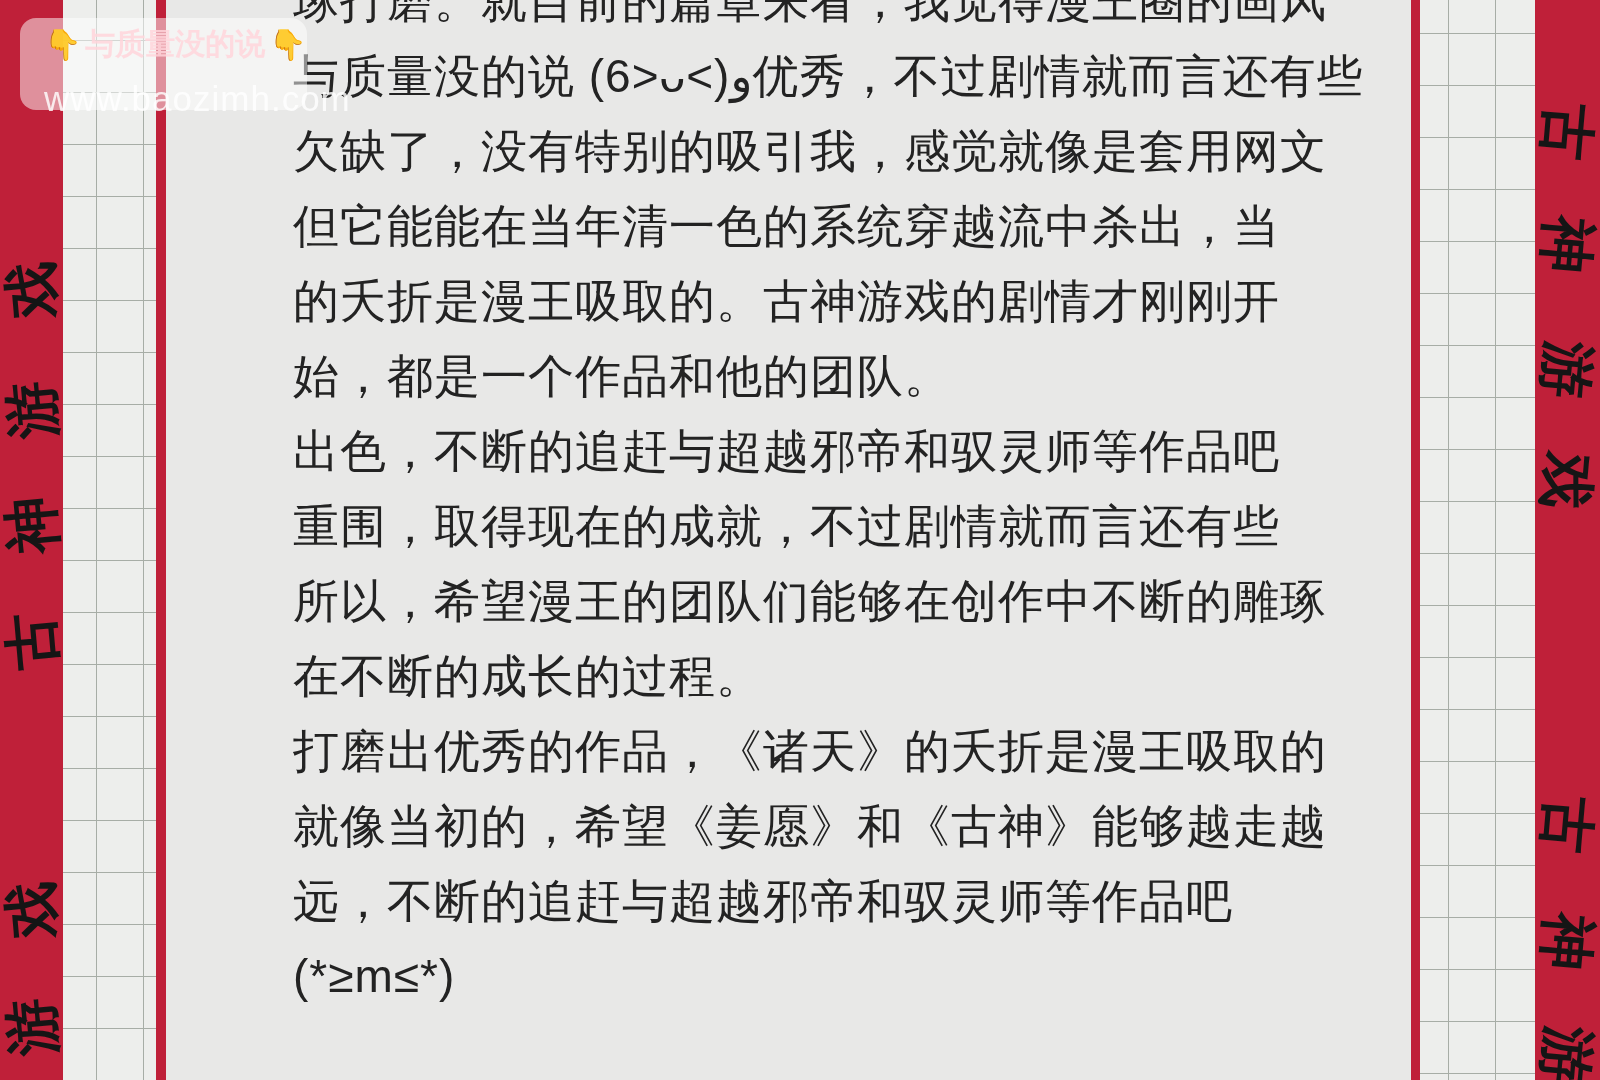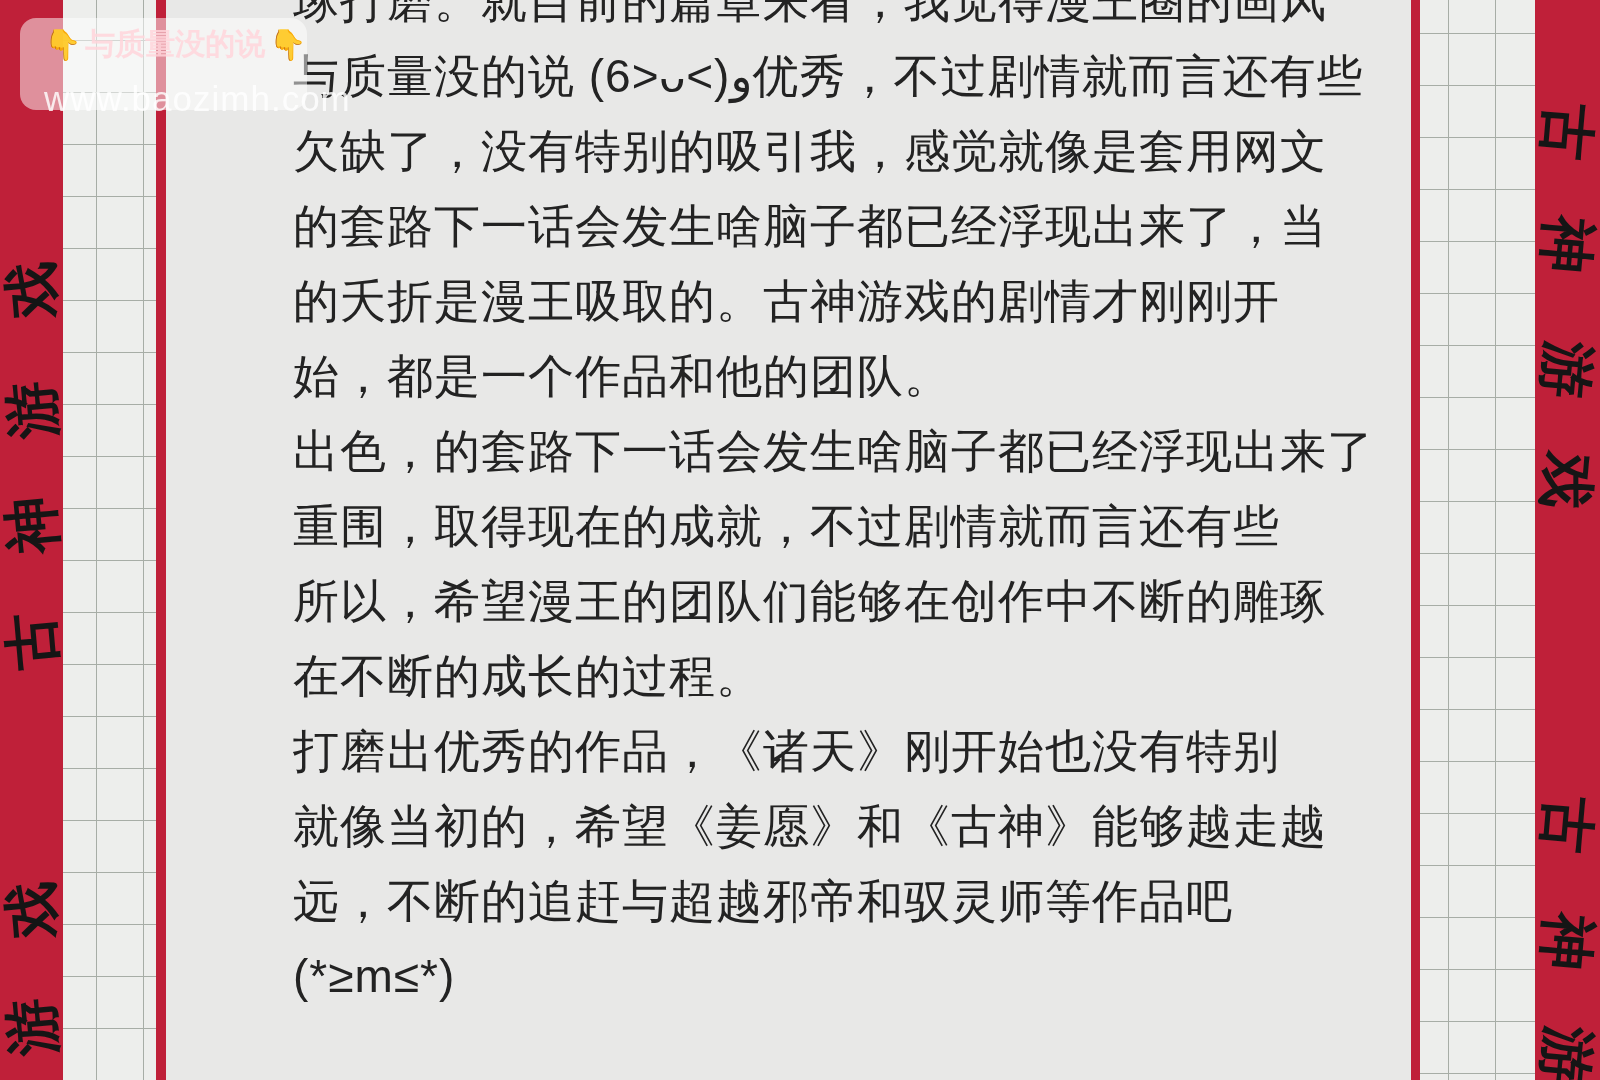--- a/index.html
+++ b/index.html
@@ -135,28 +135,28 @@
   <div class="spine-char on-right" style="top:340px">游</div>
   <div class="spine-char on-right" style="top:451px">戏</div>
   <div class="spine-char on-right" style="top:795px">古</div>
   <div class="spine-char on-right" style="top:912px">神</div>
   <div class="spine-char on-right" style="top:1025px">游</div>
 
   <div class="review">
     <div class="line">琢打磨。就目前的篇章来看，我觉得漫王圈的画风</div>
     <div class="line">与质量没的说 (6˃ᴗ˂)و优秀，不过剧情就而言还有些</div>
     <div class="line">欠缺了，没有特别的吸引我，感觉就像是套用网文</div>
-    <div class="line">的套路下一话会发生啥脑子都已经浮现出来了，当</div>
+    <div class="line">但它能能在当年清一色的系统穿越流中杀出，当</div>
     <div class="line">的夭折是漫王吸取的。古神游戏的剧情才刚刚开</div>
     <div class="line">始，都是一个作品和他的团队。</div>
-    <div class="line">出色，的套路下一话会发生啥脑子都已经浮现出来了</div>
+    <div class="line">出色，不断的追赶与超越邪帝和驭灵师等作品吧</div>
     <div class="line">重围，取得现在的成就，不过剧情就而言还有些</div>
     <div class="line">所以，希望漫王的团队们能够在创作中不断的雕琢</div>
     <div class="line">在不断的成长的过程。</div>
-    <div class="line">打磨出优秀的作品，《诸天》刚开始也没有特别</div>
+    <div class="line">打磨出优秀的作品，《诸天》的夭折是漫王吸取的</div>
     <div class="line">就像当初的，希望《姜愿》和《古神》能够越走越</div>
     <div class="line">远，不断的追赶与超越邪帝和驭灵师等作品吧</div>
     <div class="line">(*≥m≤*)</div>
   </div>
 
   <div class="watermark">
     <div class="wm-line1">
       <span class="wm-emoji">👇</span>
       <span>与质量没的说</span>
       <span class="wm-emoji">👇</span>

